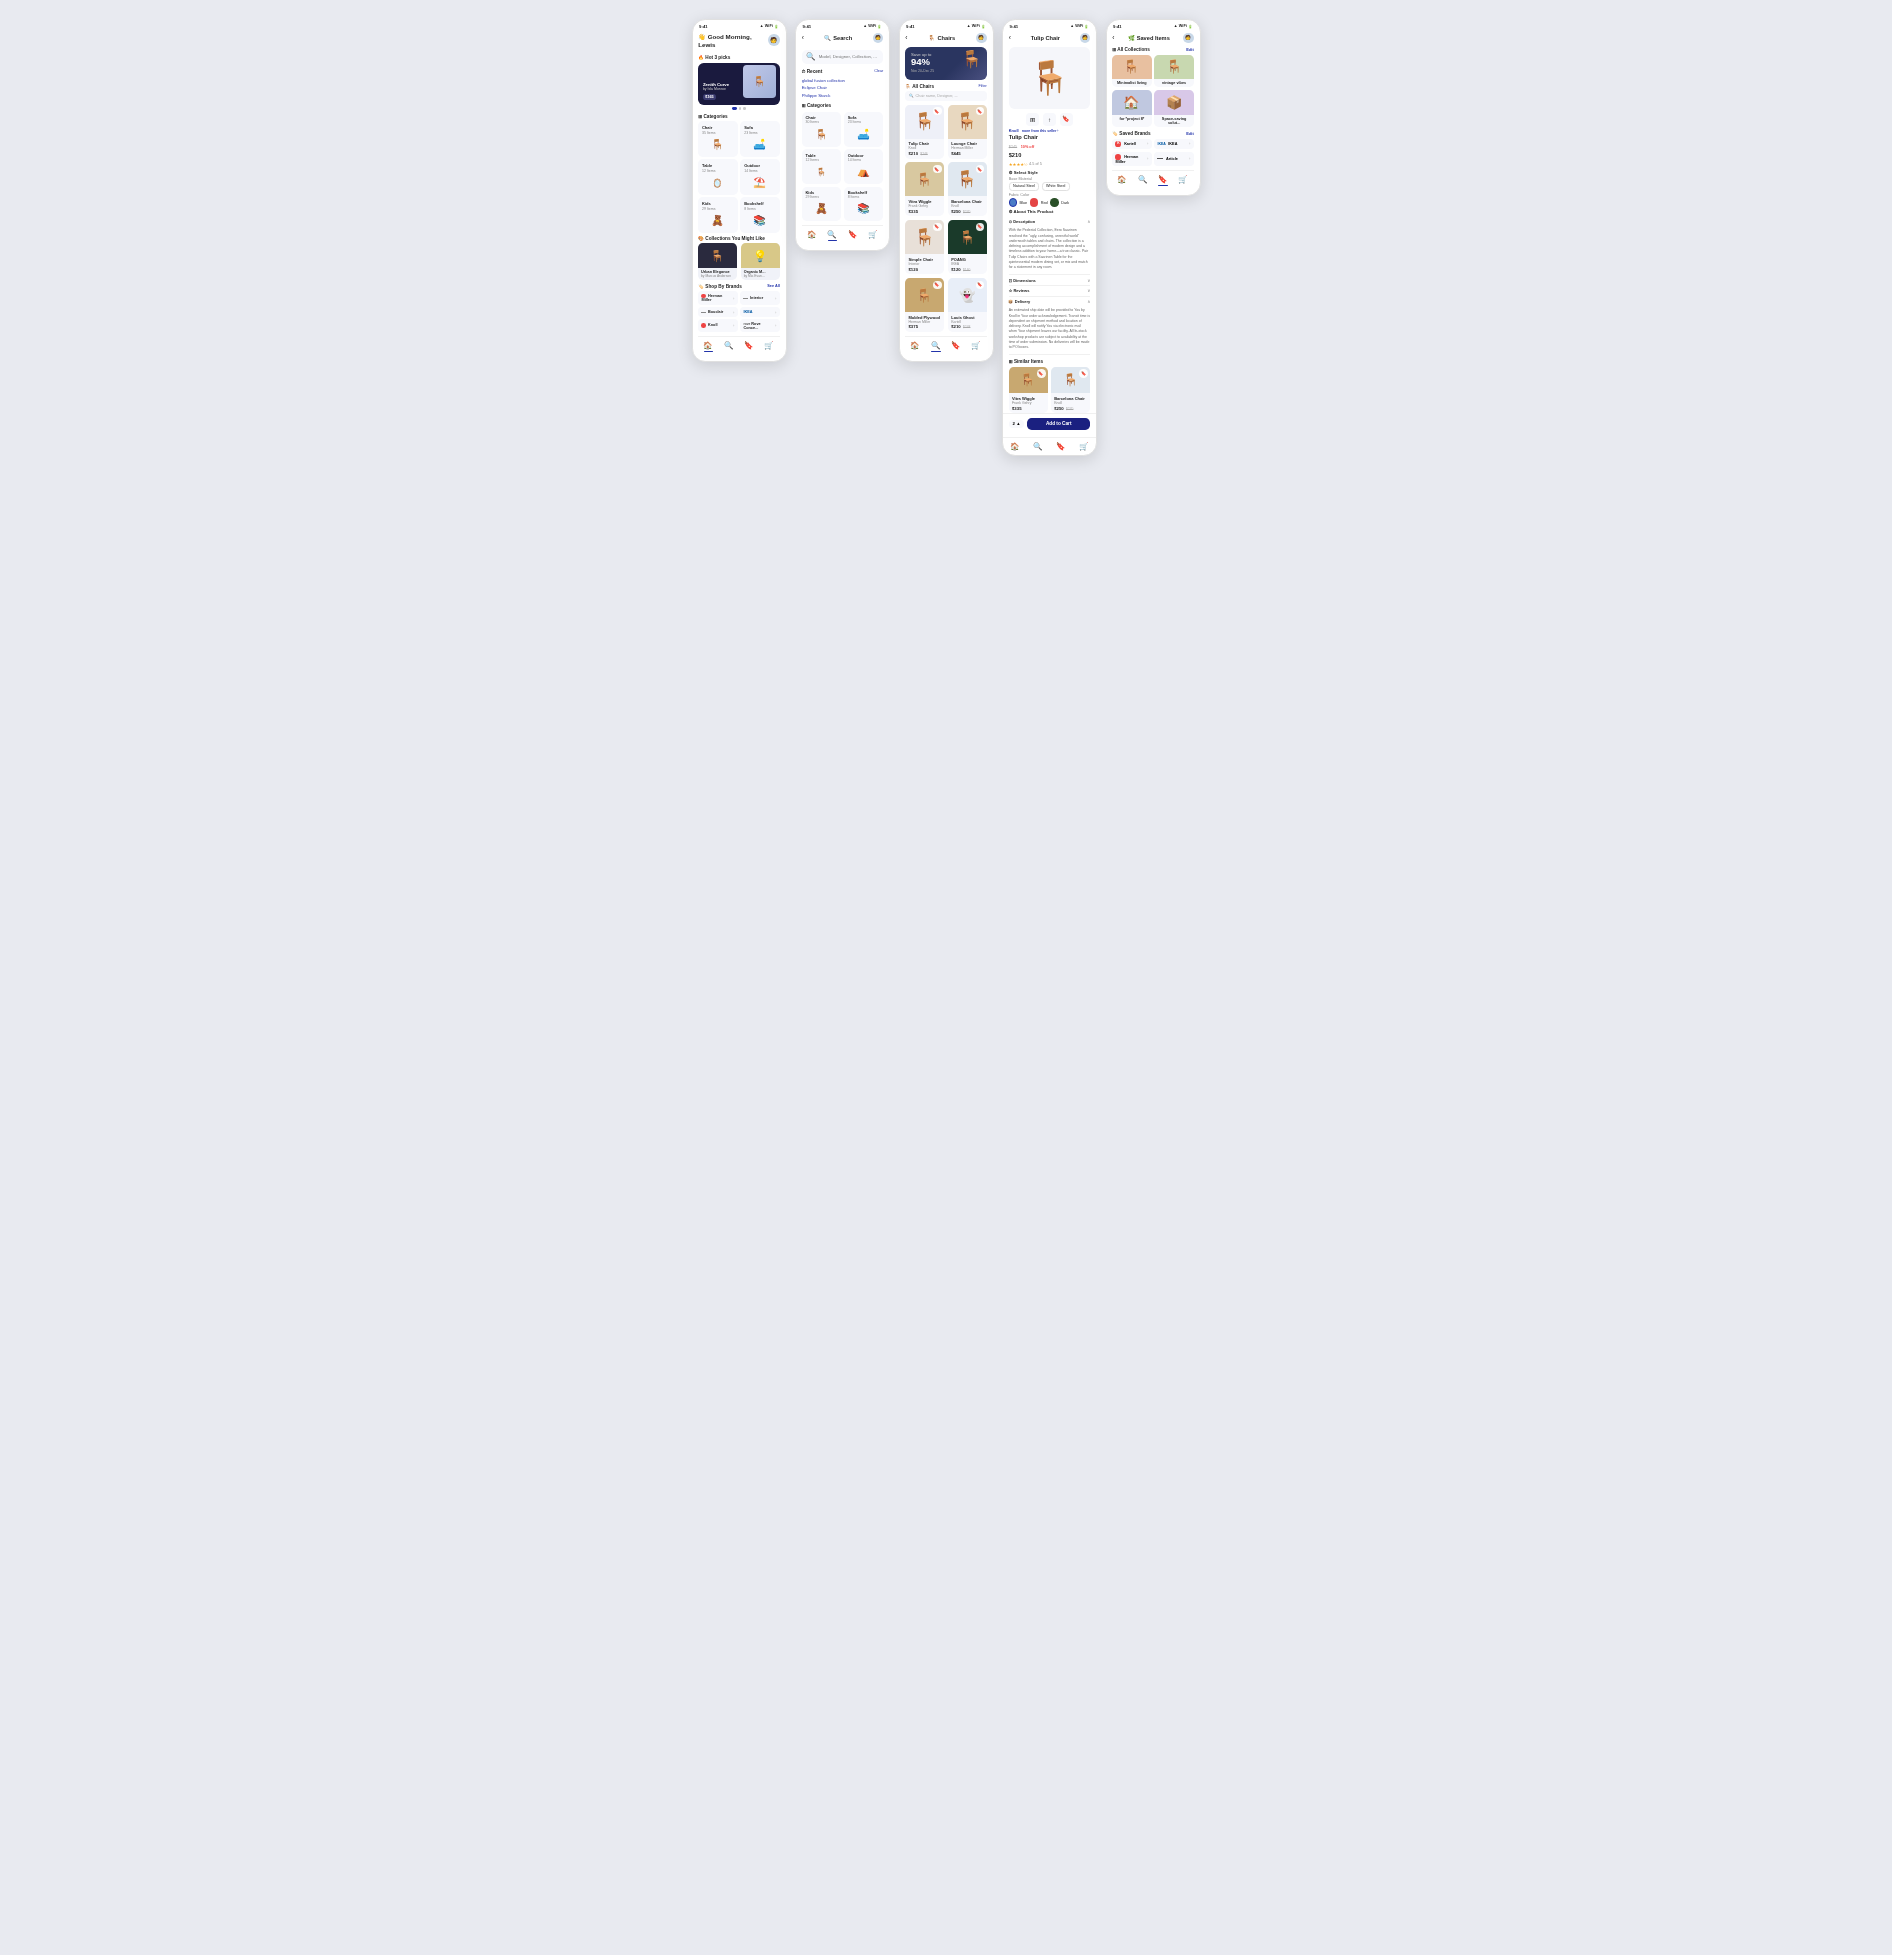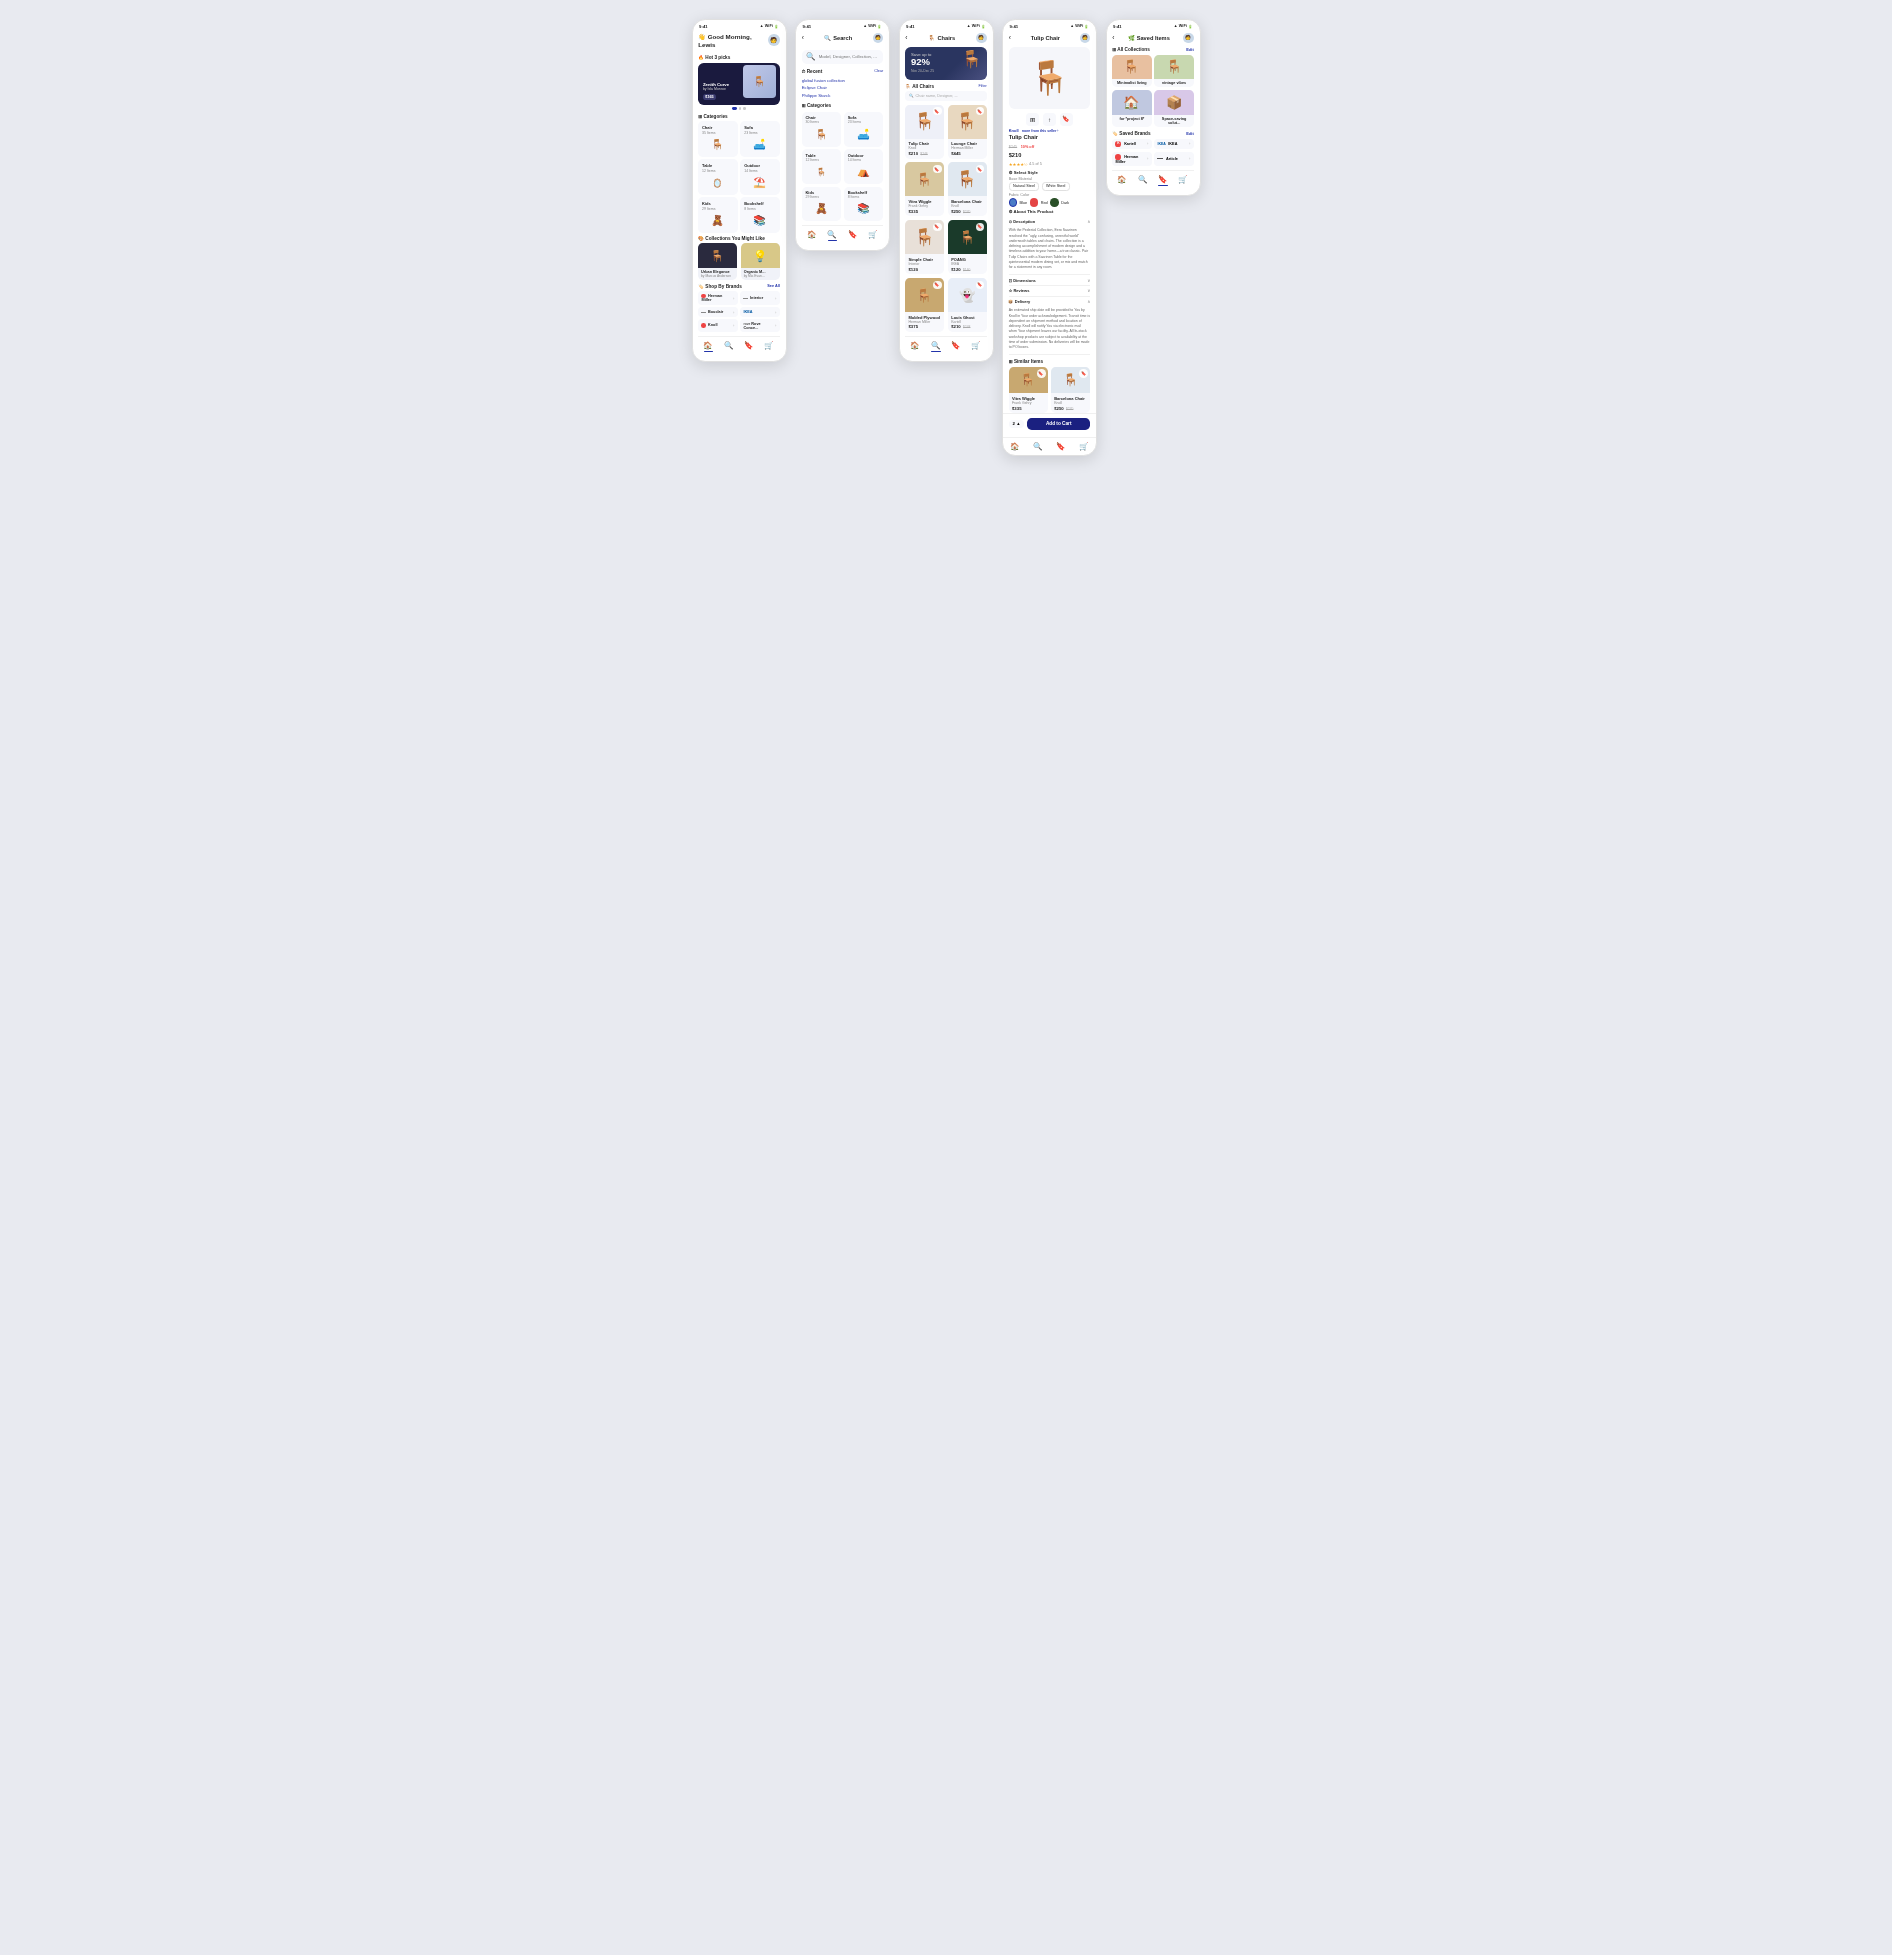--- a/index.html
+++ b/index.html
@@ -551,21 +551,21 @@
       <div class="screen-header">
         <button class="back-btn">‹</button>
         <div class="screen-title">
           <span>🪑 Chairs</span>
         </div>
         <div class="avatar-sm">🧑</div>
       </div>
 
       <div class="banner">
         <div style="font-size:4.3px;color:#ccc;">Save up to</div>
-        <div style="font-size:9.5px;font-weight:900;color:#fff;line-height:1.1;">92%</div>
+        <div style="font-size:9.5px;font-weight:900;color:#fff;line-height:1.1;">94%</div>
         <div style="font-size:3.5px;color:#aaa;margin-top:0.9px;">Nov 20-Dec 25</div>
         <div class="banner-img">🪑</div>
       </div>
 
       <div class="chairs-section-header">
         <div class="section-title" style="margin:0;">🪑 All Chairs</div>
         <span class="filter-btn">Filter</span>
       </div>
       <div class="search-field">
         <span>🔍</span>

